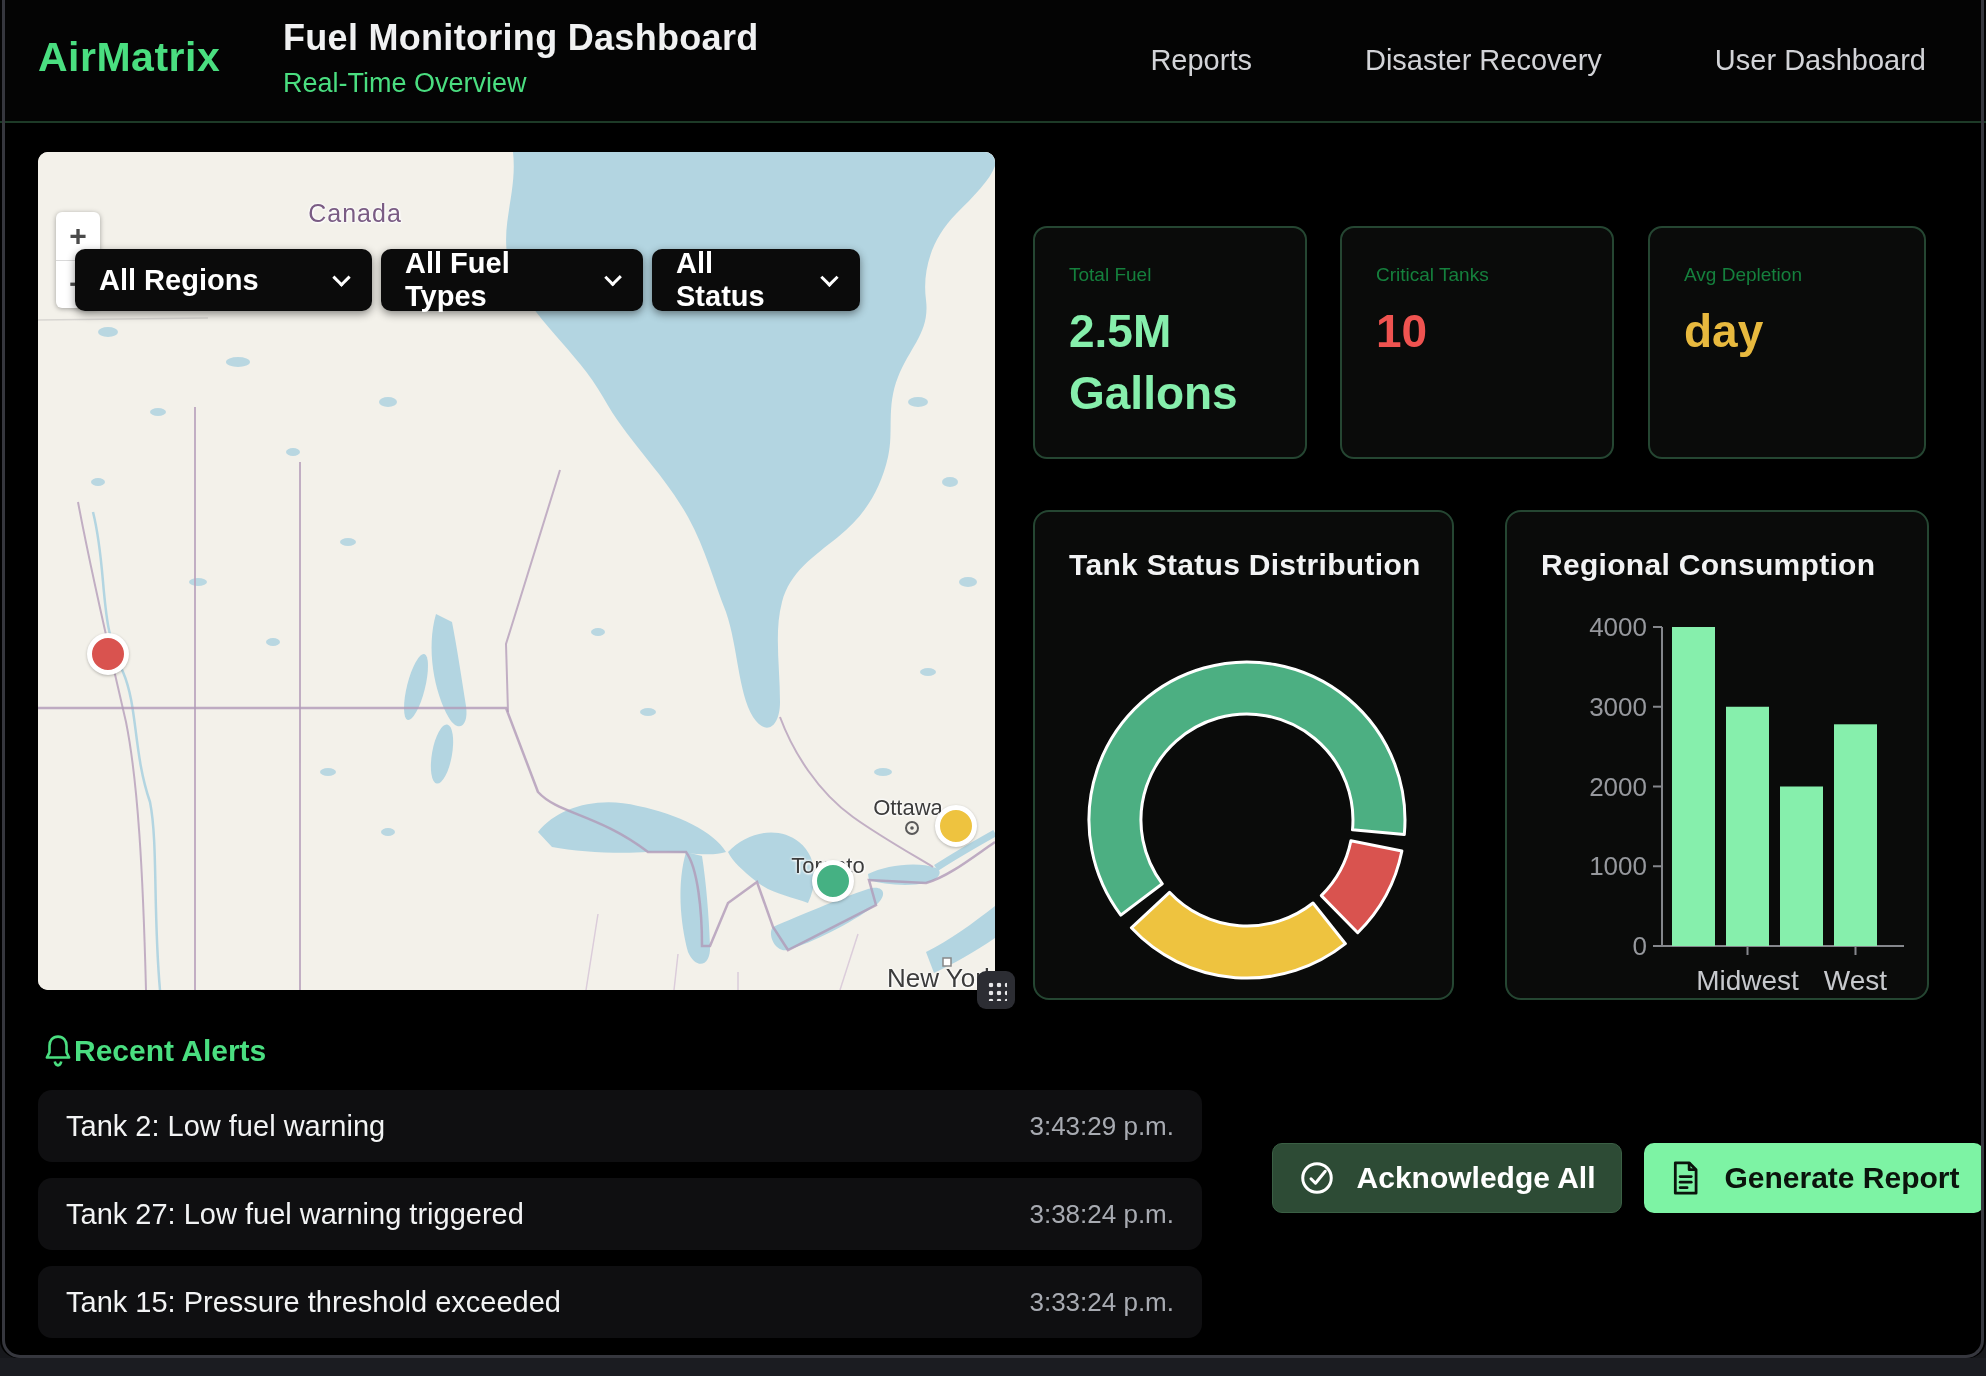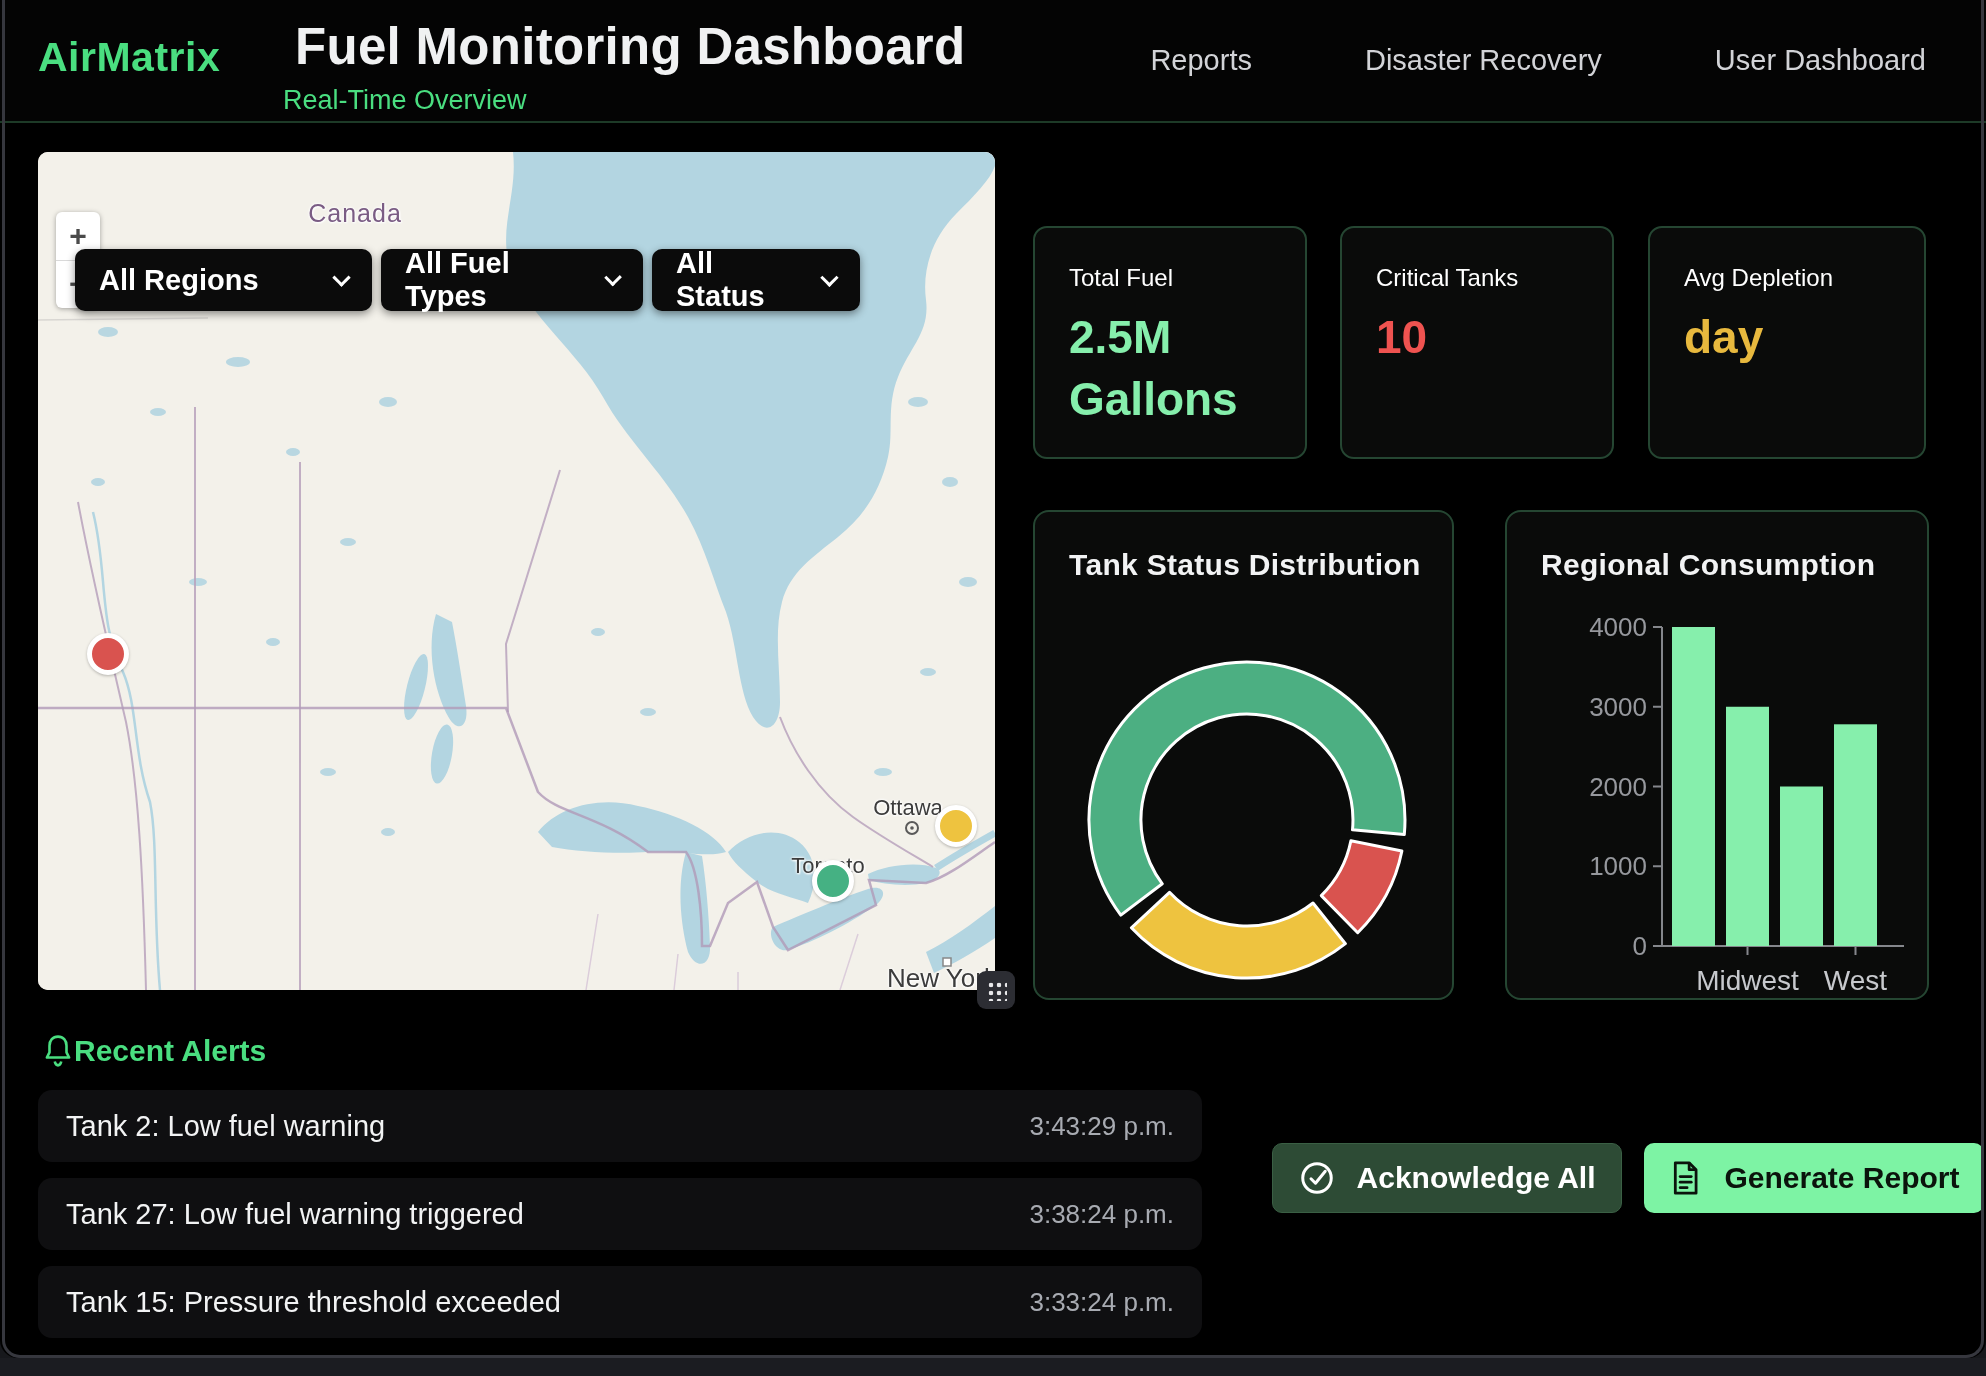--- a/index.html
+++ b/index.html
@@ -16,21 +16,21 @@
   .chrome-lip { position: absolute; left: 2px; right: 2px; top: 0; height: 1358px;
             border: 3px solid #36373e; border-top: none; border-radius: 0 0 18px 18px;
             pointer-events: none; z-index: 50; }
 
   
   .header { position: absolute; left: 0; top: 0; width: 100%; height: 123px;
             background: #040404; border-bottom: 2px solid #1d3a27; }
   .brand  { position: absolute; left: 38px; top: 34px; font-size: 41px; font-weight: bold;
             color: #4ade80; letter-spacing: .5px; }
   .title-block { position: absolute; left: 283px; top: 17px; }
-  .page-title  { font-size: 51px; font-weight: bold; color: #f0f1f2; letter-spacing: .3px; margin-left: 12px; }
+  .page-title  { font-size: 36px; font-weight: bold; color: #f0f1f2; letter-spacing: .3px; }
   .page-subtitle { font-size: 27px; color: #4ade80; margin-top: 9px; }
   .nav { position: absolute; right: 60px; top: 0; height: 121px; display: flex;
          align-items: center; gap: 113px; }
   .nav-item { color: #d2d3d7; font-size: 29px; cursor: pointer; }
 
   
   .map { position: absolute; left: 38px; top: 152px; width: 957px; height: 838px;
          border-radius: 10px; overflow: hidden; background: #f3f1ea; }
   .map svg.basemap { position: absolute; left: 0; top: 0; }
   .map-label { position: absolute; transform: translate(-50%, -50%); white-space: nowrap;
@@ -61,21 +61,21 @@
   .grip-dots { width: 21px; height: 21px;
          background-image: radial-gradient(circle, #e8e8ea 2px, transparent 2.6px);
          background-size: 8px 8px; background-position: 1px 1px; }
 
   
   .kpi { position: absolute; top: 226px; height: 233px; background: #0a0b0a;
          border: 2px solid #254632; border-radius: 14px; padding: 36px 34px; }
   .kpi.k0 { left: 1033px; width: 274px; }
   .kpi.k1 { left: 1340px; width: 274px; }
   .kpi.k2 { left: 1648px; width: 278px; }
-  .kpi-label { color: #ffffff; font-size: 24px; }
+  .kpi-label { color: #15803d; font-size: 19px; }
   .kpi-value { font-size: 46px; font-weight: bold; line-height: 1.35; margin-top: 14px; }
   .kpi-value span { display: block; }
 
   
   .card { position: absolute; top: 510px; height: 490px; background: #0a0b0a;
           border: 2px solid #254632; border-radius: 16px; overflow: hidden; }
   .card.donut-card { left: 1033px; width: 421px; }
   .card.bar-card   { left: 1505px; width: 424px; }
   .card-title { position: absolute; left: 34px; top: 36px; color: #f2f3f4;
           font-size: 30px; font-weight: bold; letter-spacing: .3px; }

